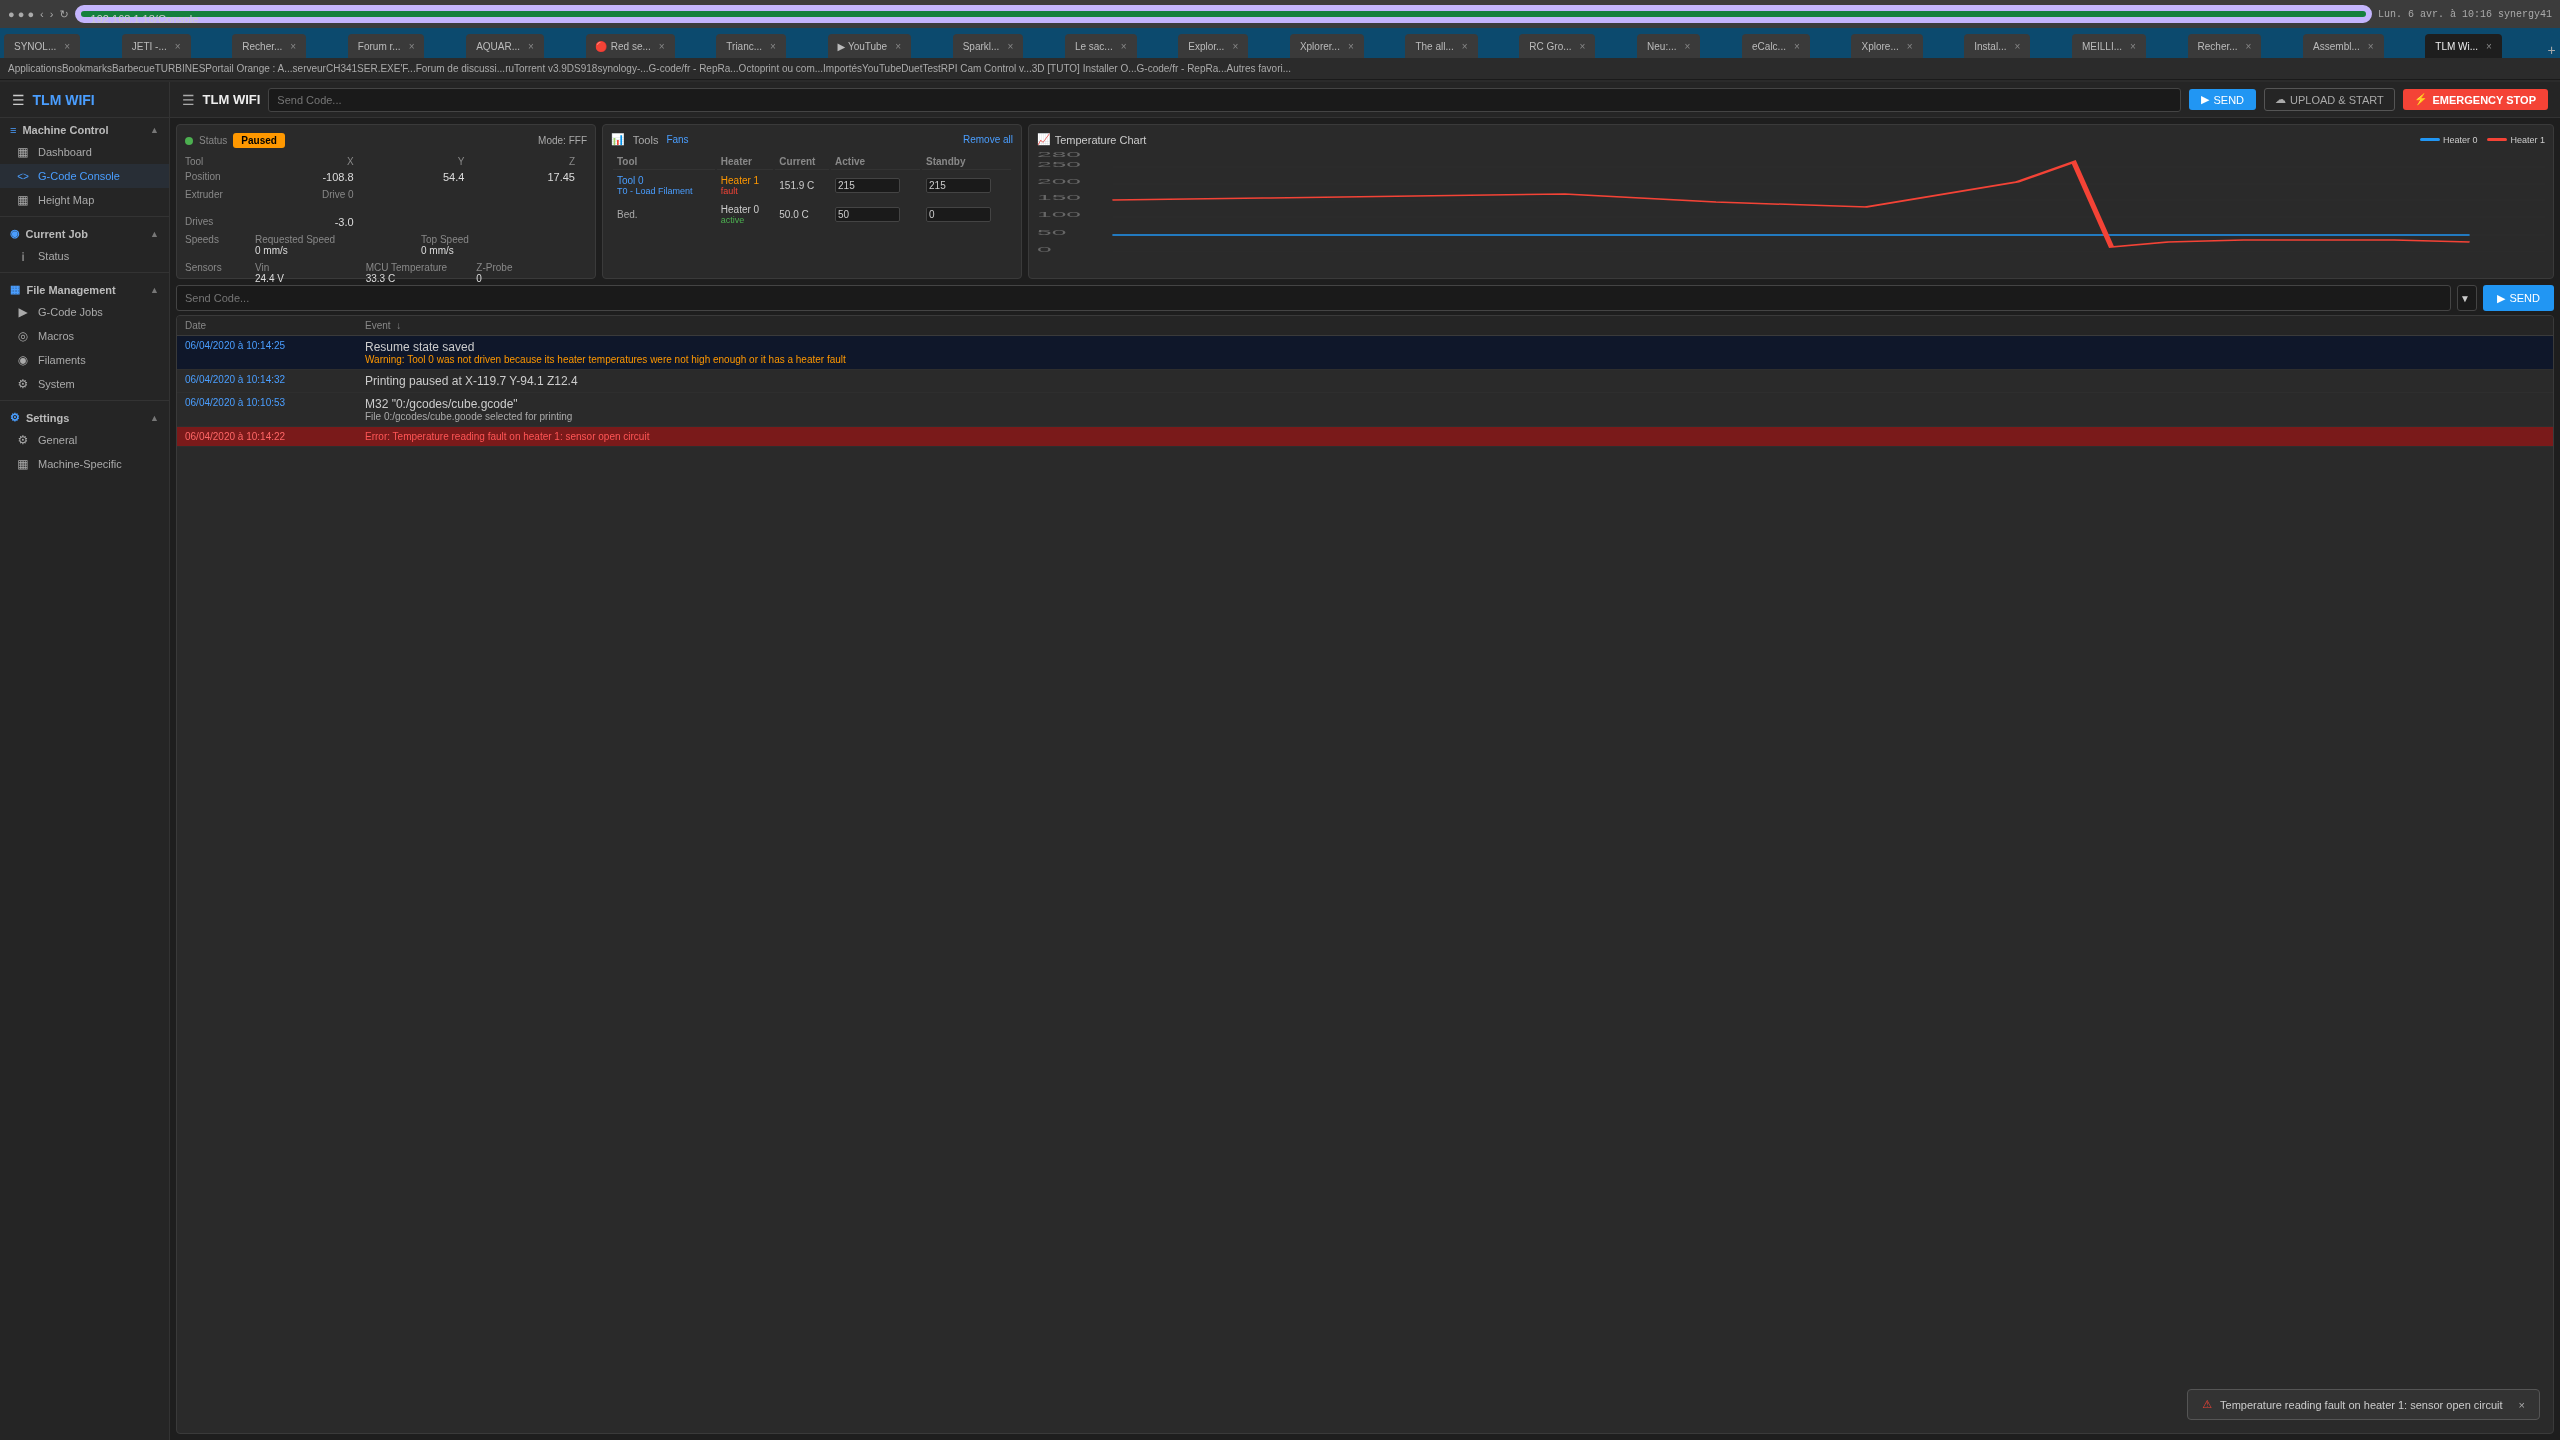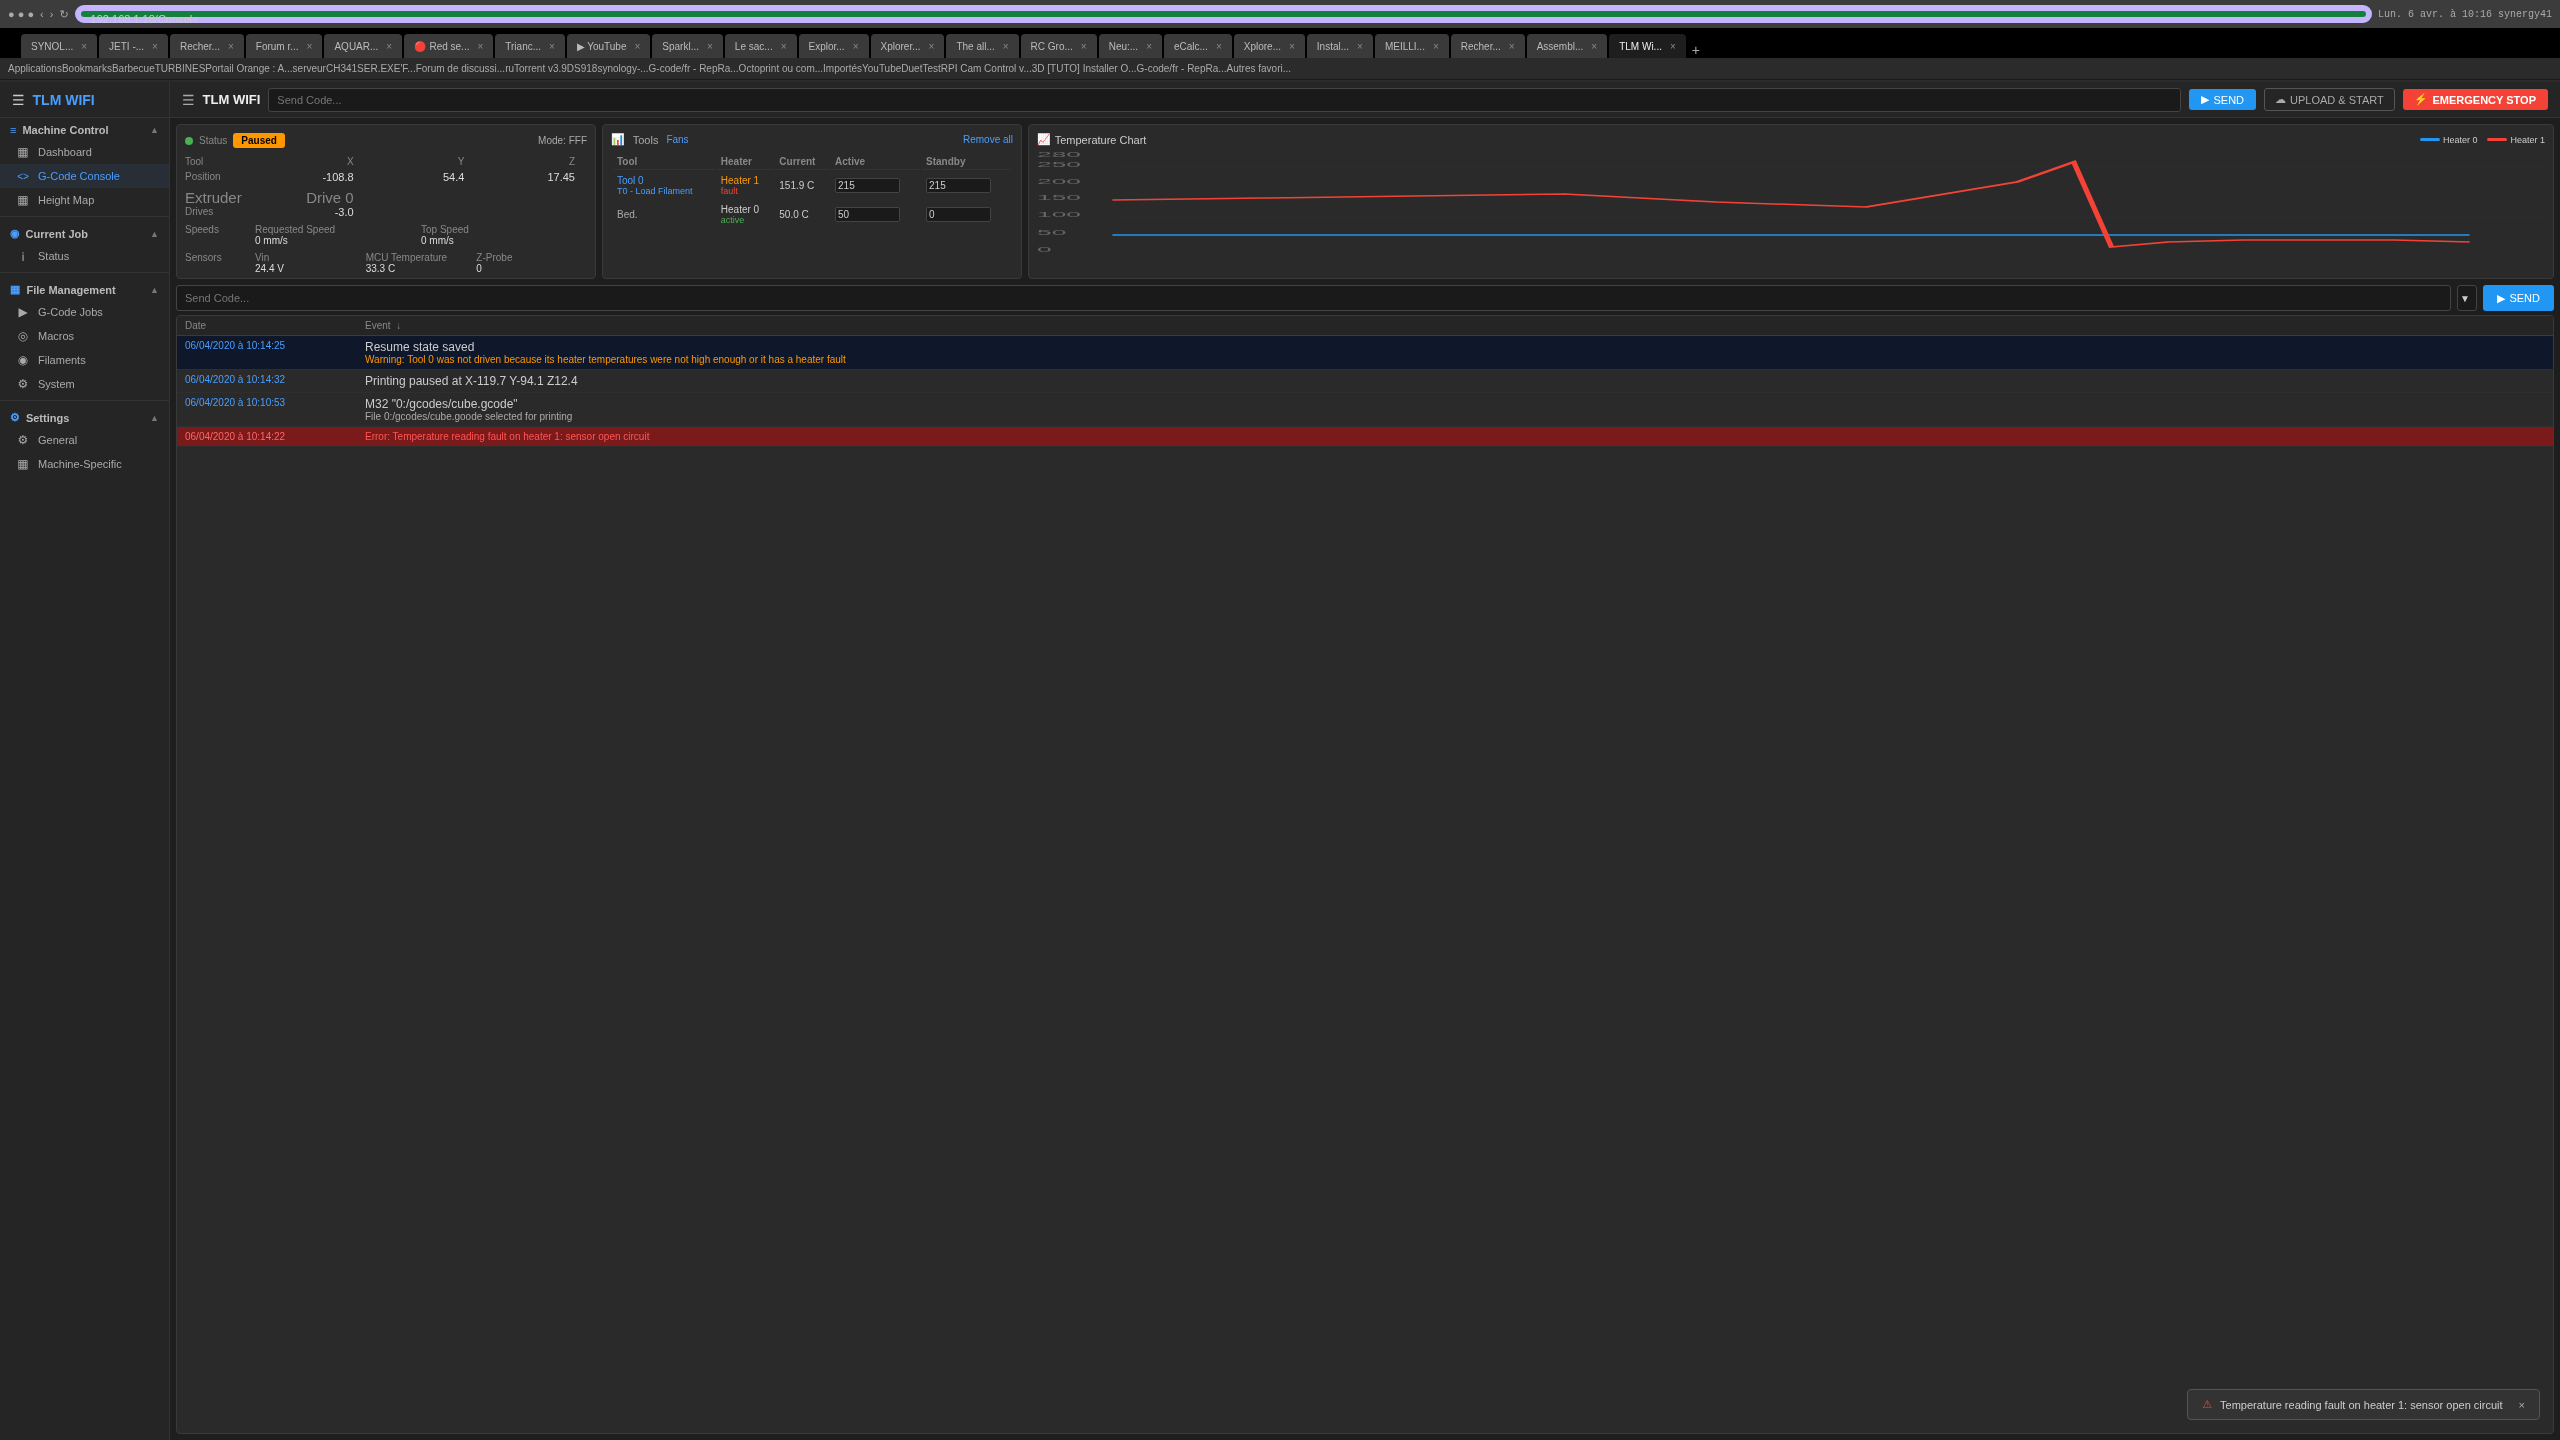--- a/index.html
+++ b/index.html
@@ -1,21 +1,21 @@
 <!DOCTYPE html>
 <html><head>
   <meta charset="utf-8">
   <style>
     * { box-sizing: border-box; margin: 0; padding: 0; }
     body { font-family: -apple-system, BlinkMacSystemFont, 'Segoe UI', sans-serif; background: #1a1a2e; color: #ccc; font-size: 12px; overflow: hidden; height: 100vh; }
 
     
     .browser-chrome { background: #2b2b2b; height: 82px; }
     .browser-top { background: #3c3c3c; height: 28px; display: flex; align-items: center; padding: 0 8px; gap: 6px; font-size: 11px; color: #aaa; }
-    .browser-tabs { background: #000000; height: 30px; display: flex; align-items: flex-end; padding: 0 21px; overflow: hidden; }
+    .browser-tabs { background: #0c4a6e; height: 30px; display: flex; align-items: flex-end; padding: 0 4px; overflow: hidden; justify-content: space-between; }
     .browser-tab { height: 24px; padding: 0 10px; display: flex; align-items: center; font-size: 10px; color: #bbb; background: #3a3a3a; border-radius: 4px 4px 0 0; margin-right: 2px; white-space: nowrap; max-width: 120px; overflow: hidden; gap: 4px; }
     .browser-tab.active { background: #1e1e1e; color: #eee; }
     .browser-tab .tab-close { margin-left: 4px; color: #888; cursor: pointer; }
     .address-input { flex: 1; background: #15803d; border: 6px solid #c4b5fd; border-radius: 10px; color: #ccc; font-size: 11px; padding: 2px 10px; height: 18px; }
     .bookmarks-bar { background: #2b2b2b; height: 22px; display: flex; align-items: center; padding: 0 8px; font-size: 10px; color: #aaa; overflow: hidden; border-bottom: 1px solid #1a1a1a; }
     .bookmark-item { white-space: nowrap; cursor: pointer; }
 
     
     .app-wrapper { display: flex; height: calc(100vh - 82px); background: #1e1e1e; }
 
@@ -367,21 +367,21 @@
             <span style="color:#888; text-align:right; padding-right:12px;">Y</span>
             <span style="color:#888; text-align:right; padding-right:12px;">Z</span>
           </div>
           <div style="display:grid; grid-template-columns:70px 1fr 1fr 1fr; margin-bottom:6px; font-size:11px;">
             <span style="color:#888; font-size:10px;">Position</span>
             <span style="color:#ddd; text-align:right; padding-right:12px;">-108.8</span>
             <span style="color:#ddd; text-align:right; padding-right:12px;">54.4</span>
             <span style="color:#ddd; text-align:right; padding-right:12px;">17.45</span>
           </div>
 
-          <div style="display:grid; grid-template-columns:70px 1fr 1fr 1fr; margin-bottom:0; font-size:15px;">
+          <div style="display:grid; grid-template-columns:70px 1fr 1fr 1fr; margin-bottom:16px; font-size:10px;">
             <span style="color:#888;">Extruder</span>
             <span style="color:#888; text-align:right; padding-right:12px;">Drive 0</span>
             <span></span>
               <span></span>
           </div>
           <div style="display:grid; grid-template-columns:70px 1fr 1fr 1fr; margin-bottom:6px; font-size:11px;">
             <span style="color:#888; font-size:10px;">Drives</span>
             <span style="color:#ddd; text-align:right; padding-right:12px;">-3.0</span>
             <span></span>
               <span></span>

